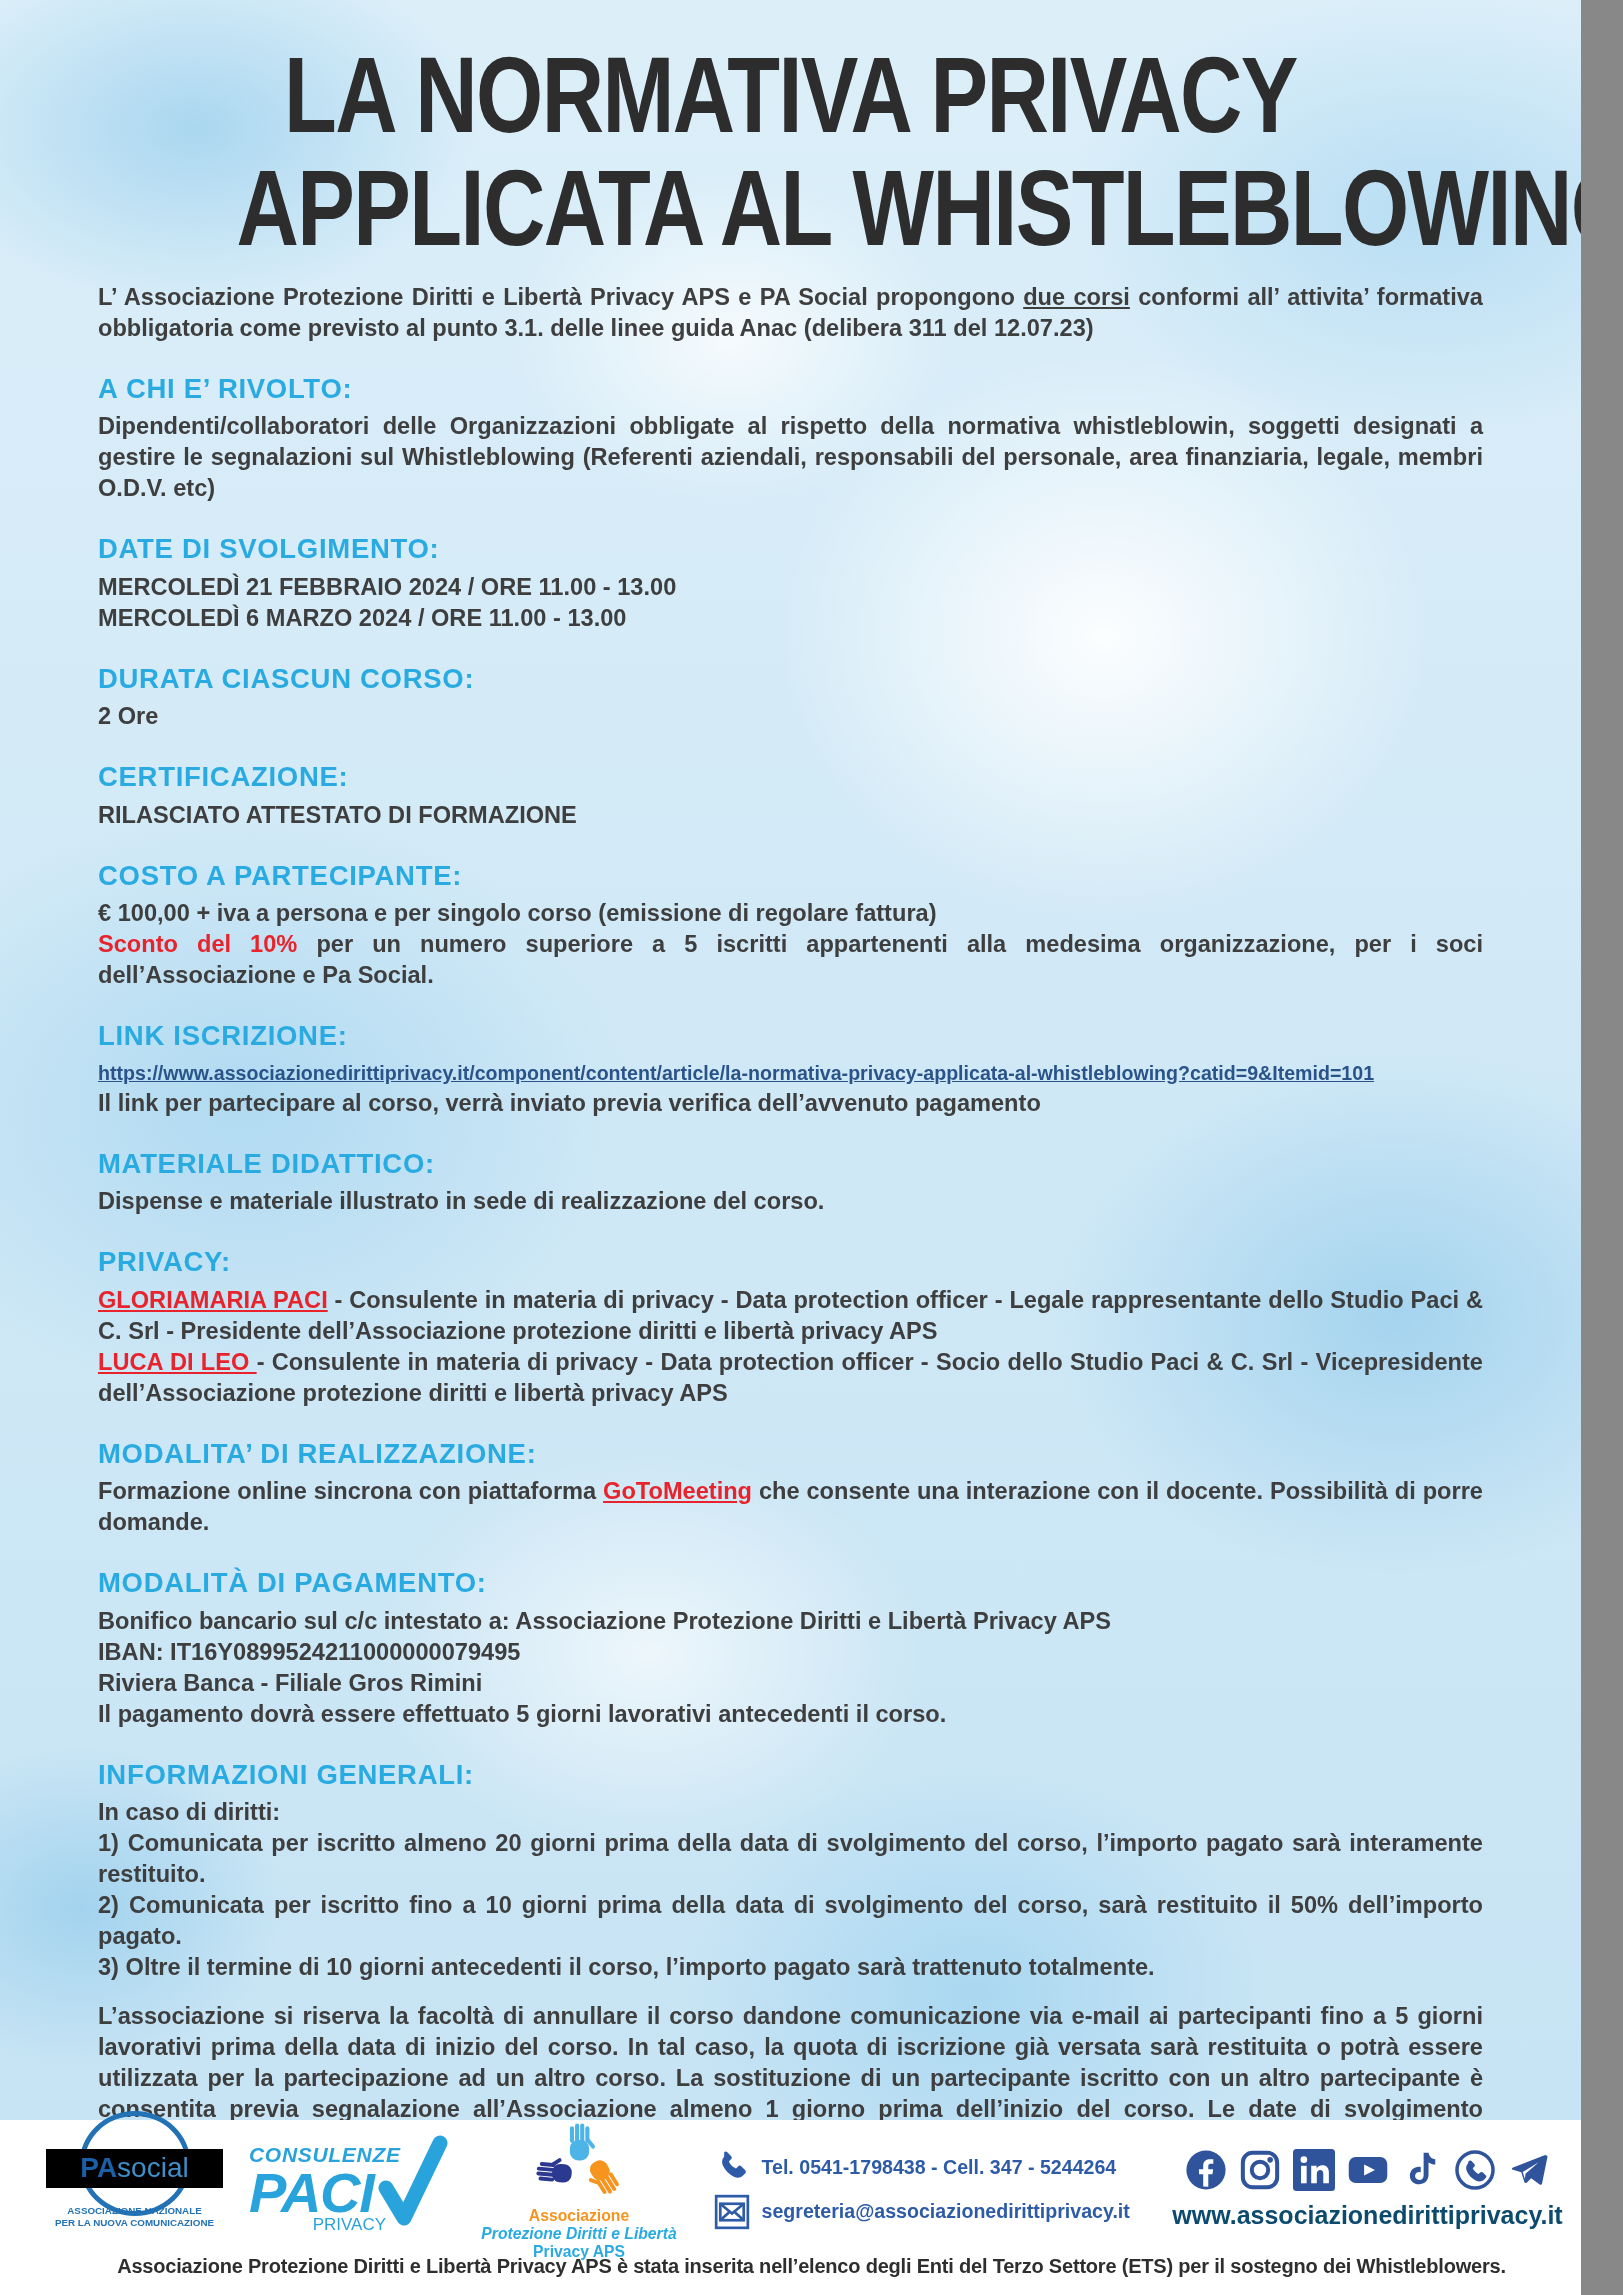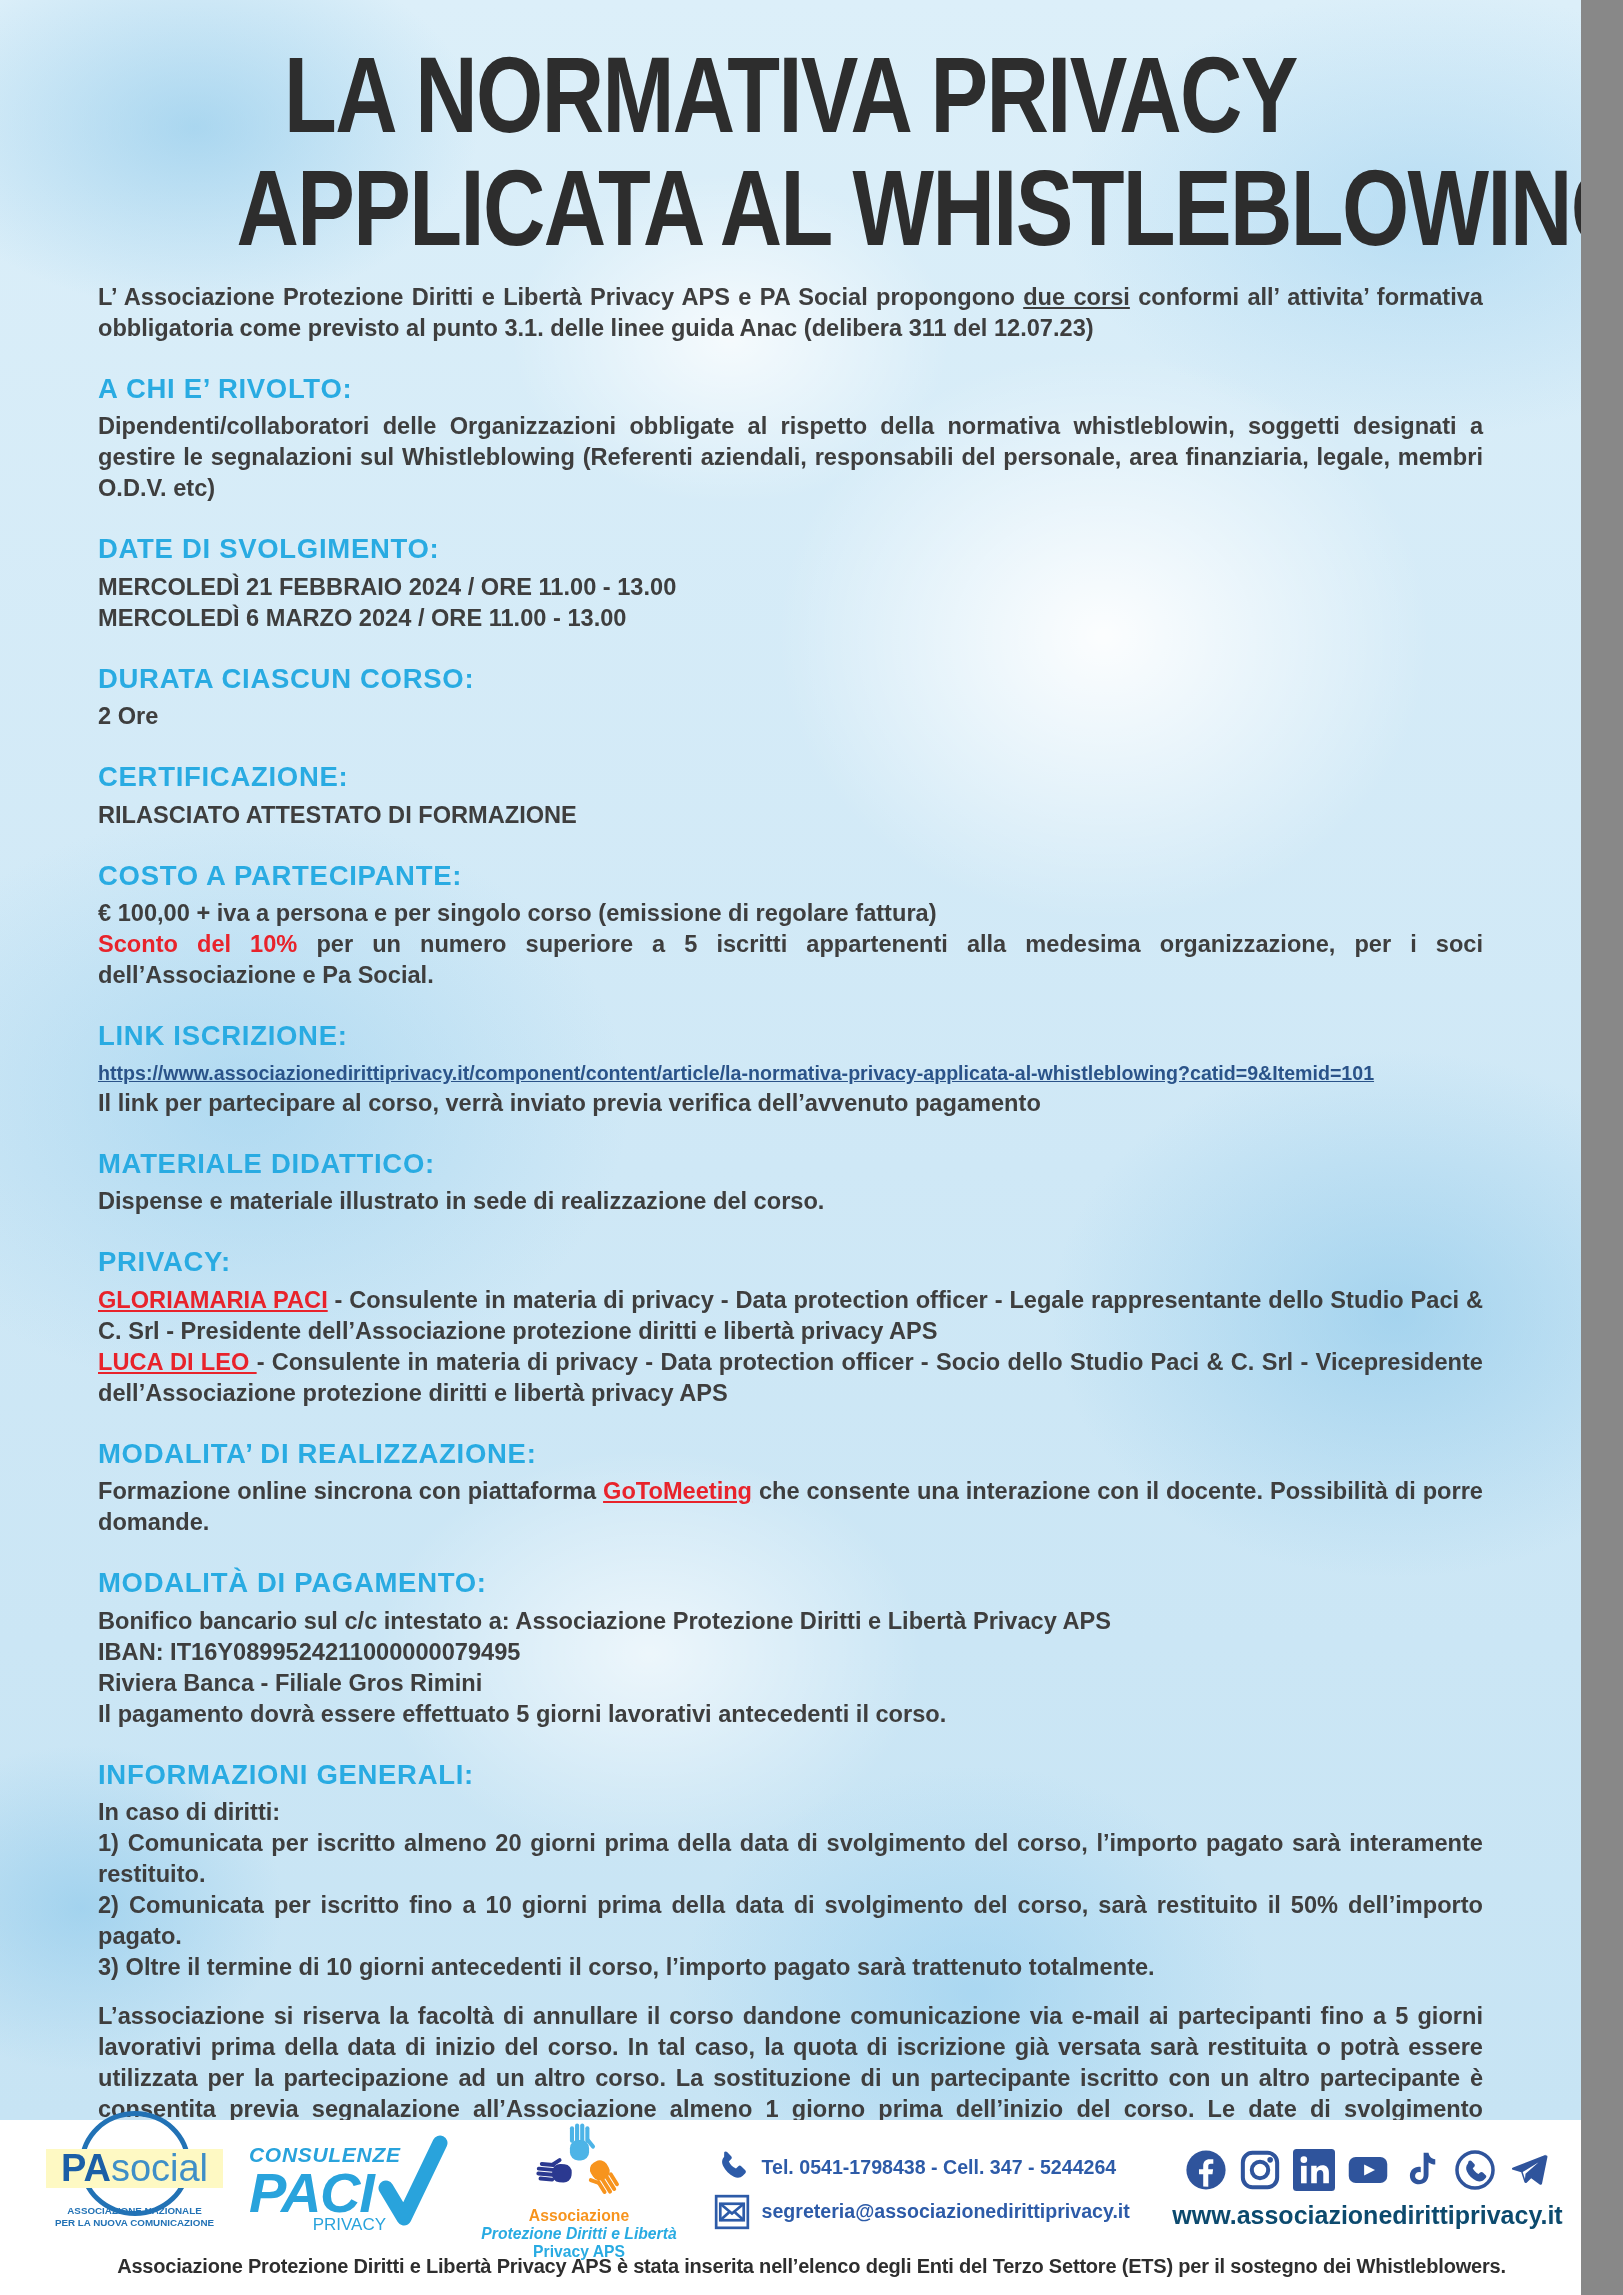--- a/index.html
+++ b/index.html
@@ -61,21 +61,21 @@
     background: #ffffff; padding: 14.4px 46px 0 46px;
   }
   .f-row { display: flex; align-items: center; justify-content: space-between; height: 110px; }
 
   
   .pasocial { position: relative; width: 177px; text-align: center; }
   .pas-ellipse {
     position: absolute; left: 50%; top: -38px; transform: translateX(-50%);
     width: 111px; height: 105px; border: 5.9px solid #2272b5; border-radius: 50%;
   }
-  .pas-text { position: relative; background: #fef9c3; padding: 2.6px 0; font-size: 38px; line-height: 34px; }
+  .pas-text { position: relative; background: #000000; padding: 2.6px 0; font-size: 28px; line-height: 34px; }
   .pas-text .pa { color: #1b5fa6; font-weight: 700; }
   .pas-text .soc { color: #3f8fc7; font-weight: 400; }
   .pas-sub { position: relative; margin-top: 17px; font-size: 9.8px; font-weight: 700; color: #2272b5; line-height: 12.4px; }
 
   
   .paci { position: relative; width: 196px; padding-right: 59px; }
   .paci-top { font-size: 21px; font-weight: 700; font-style: italic; color: #29a3dc; letter-spacing: 0.7px; }
   .paci-main { font-size: 56px; font-weight: 700; font-style: italic; color: #29a3dc; line-height: 52px; letter-spacing: -1.3px; }
   .paci-sub { font-size: 17px; font-weight: 400; color: #29a3dc; text-align: right; margin-top: -3.9px; }
   .paci-check { position: absolute; right: -3.9px; top: -10.5px; }

